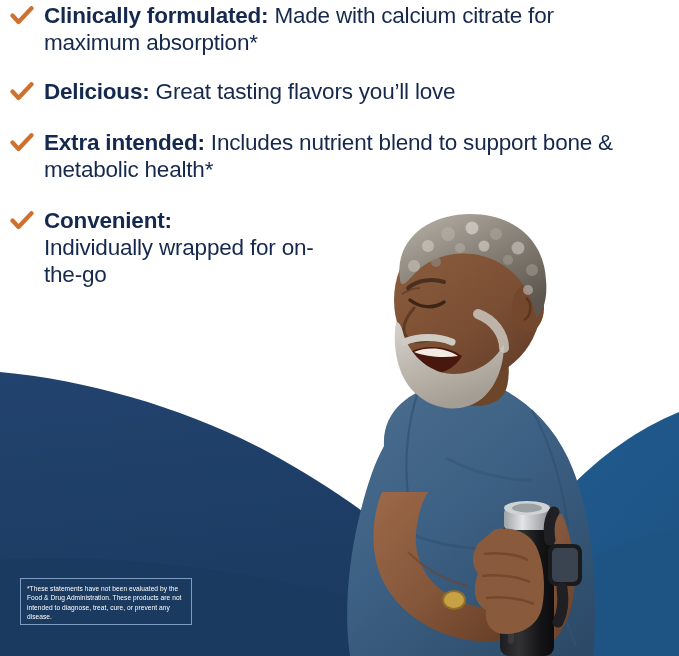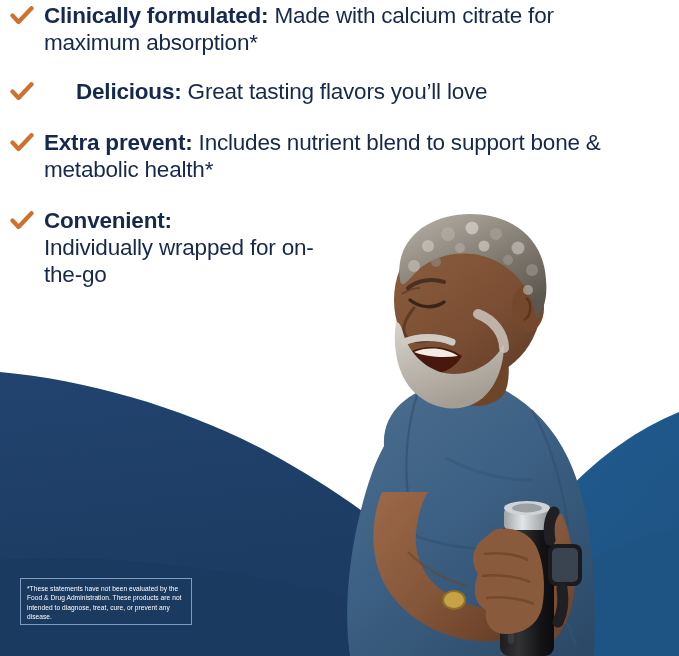--- a/index.html
+++ b/index.html
@@ -25,21 +25,21 @@
     width:660px;
     z-index:3;
     padding-top:8px;
   }
   .benefit-row {
     display:flex;
     align-items:flex-start;
     margin-bottom:22px;
   }
   .benefit-row:nth-child(1){ margin-top:-6px; }
-  .benefit-row:nth-child(2){ margin-bottom:24px;gap:32px; }
+  .benefit-row:nth-child(2){ margin-bottom:24px; }
   .benefit-row:nth-child(3){ margin-bottom:24px; }
 
   .check-wrap {
     flex:0 0 auto;
     width:44px;
     display:flex;
     justify-content:center;
     padding-top:4px;
   }
   .check-wrap svg { display:block; }
@@ -276,21 +276,21 @@
     </div>
   </div>
 
   <div class="benefit-row">
     <span class="check-wrap">
       <svg width="24" height="20" viewBox="0 0 24 20" aria-hidden="true">
         <path d="M2.5,9.5 L8.5,16 L21.5,2.2" fill="none" stroke="#d0702e" stroke-width="4.2" stroke-linecap="round" stroke-linejoin="round"></path>
       </svg>
     </span>
     <div class="benefit-text">
-      <span class="lead">Extra prevent:</span>
+      <span class="lead">Extra intended:</span>
       <span class="body">Includes nutrient blend to support bone &amp; metabolic health*</span>
     </div>
   </div>
 
   <div class="benefit-row">
     <span class="check-wrap">
       <svg width="24" height="20" viewBox="0 0 24 20" aria-hidden="true">
         <path d="M2.5,9.5 L8.5,16 L21.5,2.2" fill="none" stroke="#d0702e" stroke-width="4.2" stroke-linecap="round" stroke-linejoin="round"></path>
       </svg>
     </span>

